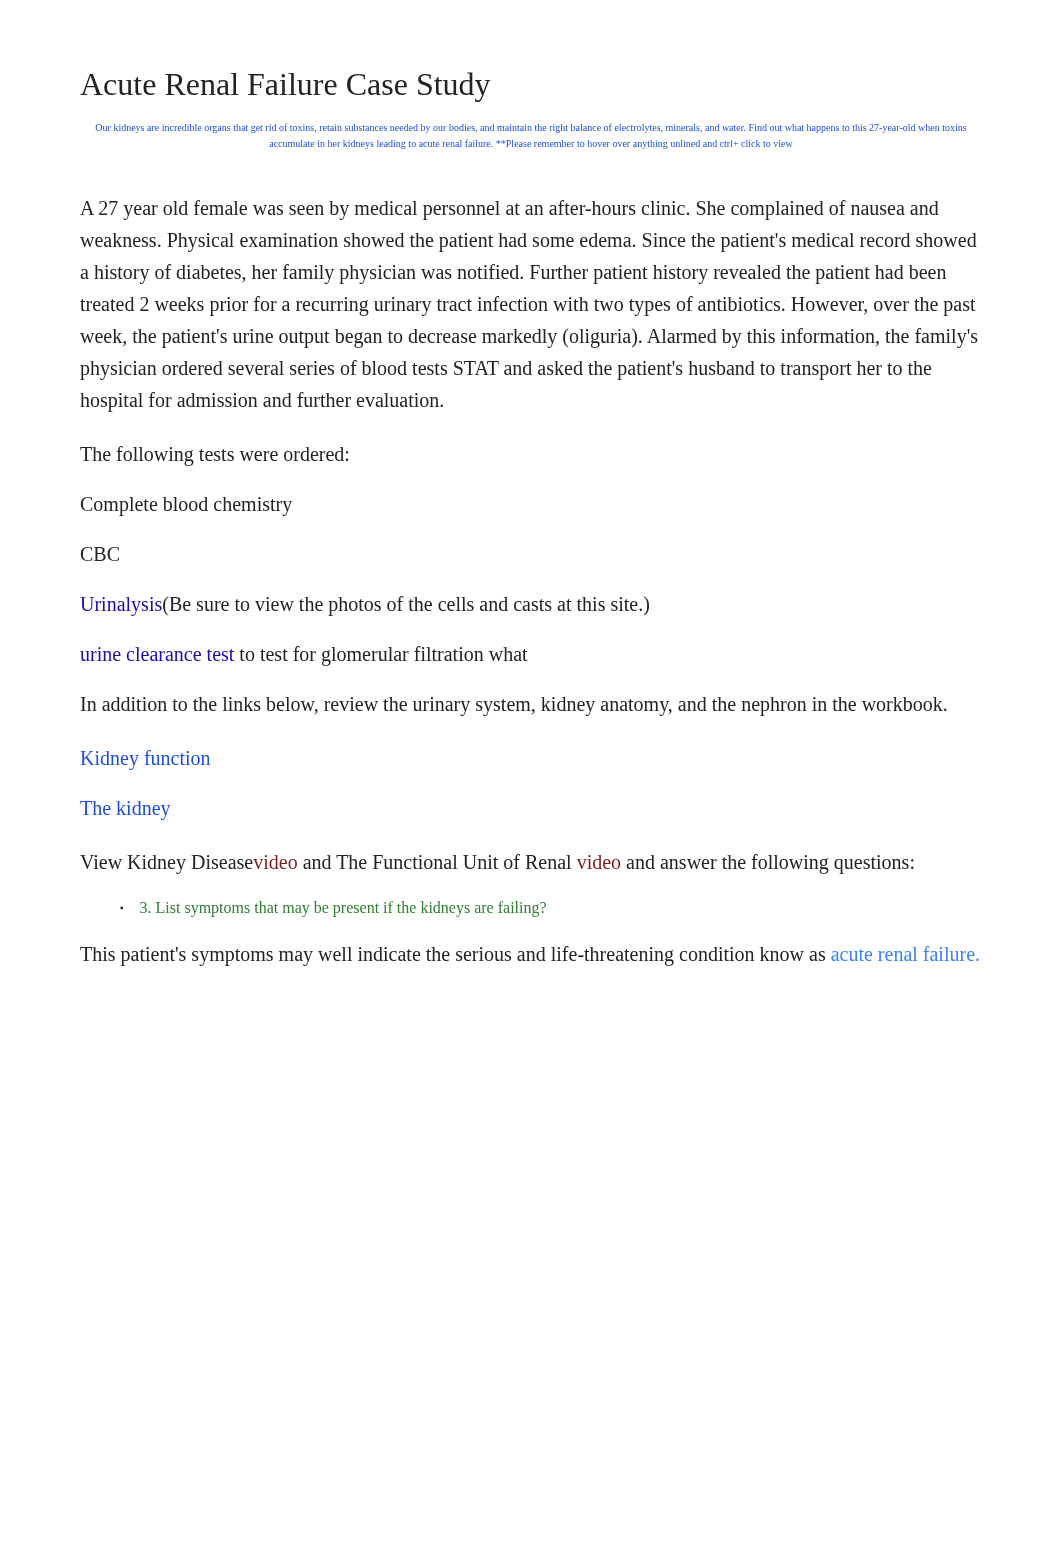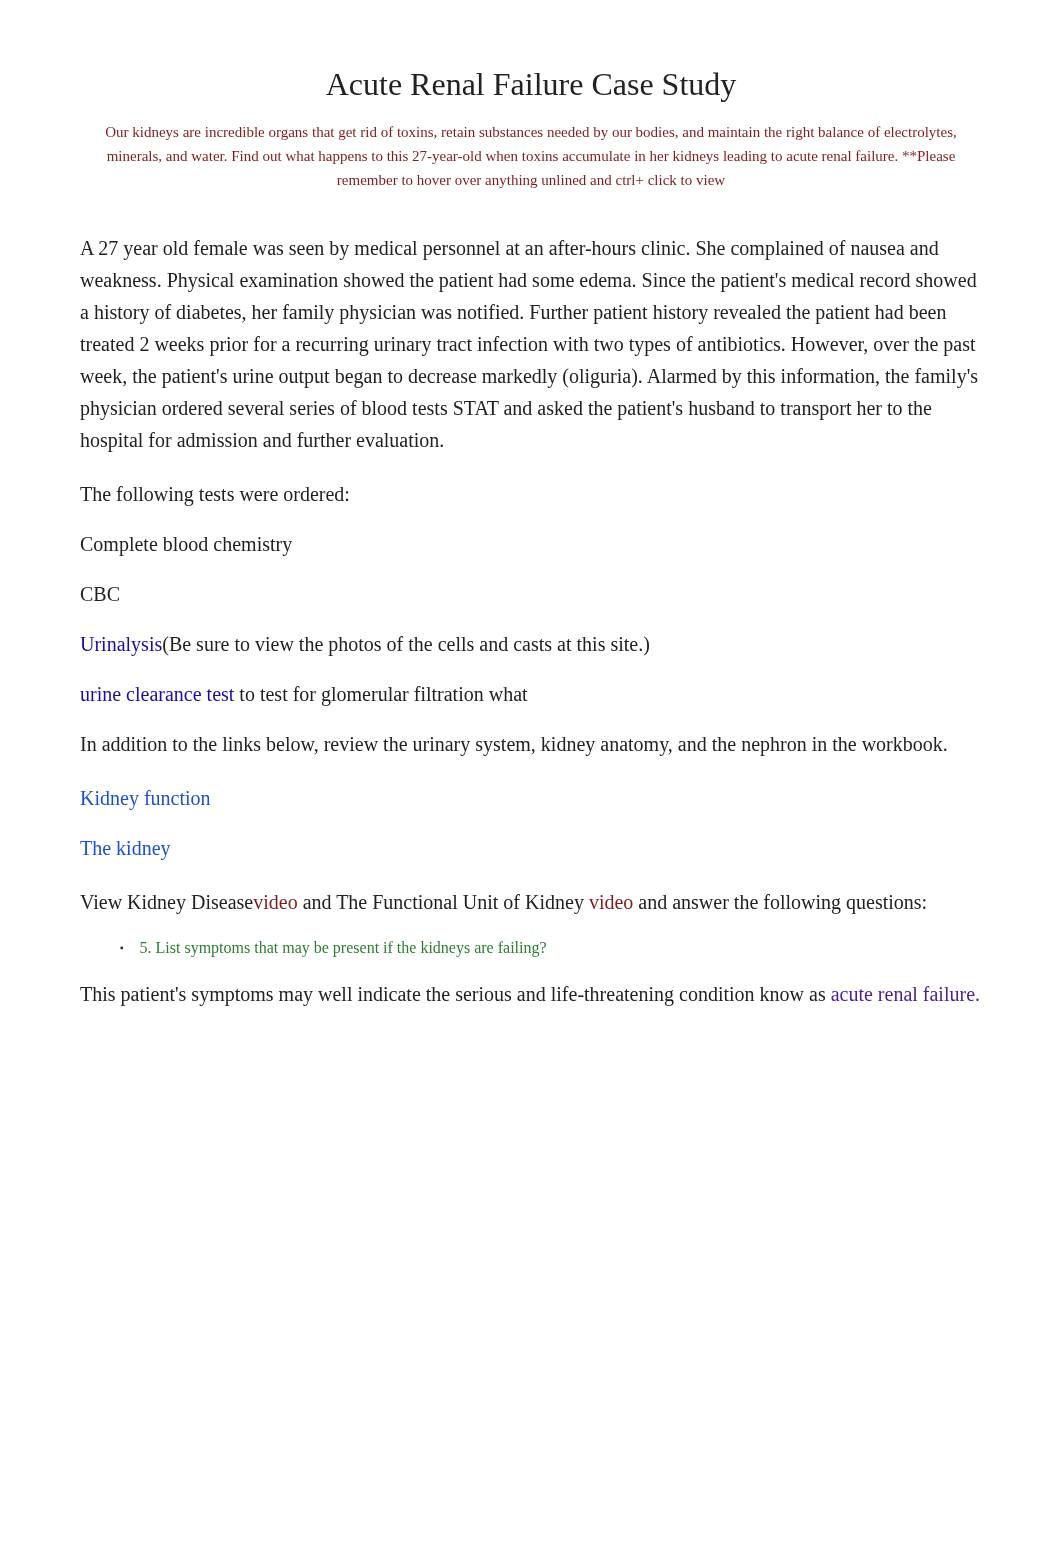--- a/index.html
+++ b/index.html
@@ -10,30 +10,29 @@
     body {
       background: #ffffff;
       font-family: Times New Roman, Times, serif;
       font-size: 16px;
       color: #222222;
       padding: 60px 80px;
       max-width: 1062px;
       line-height: 1.5;
     }
     .page-title {
-      text-align: center;
       font-size: 32px;
       font-weight: normal;
       margin-bottom: 12px;
       font-family: Times New Roman, Times, serif;
     }
     .subtitle {
       text-align: center;
-      font-size: 15px;
-      color: #7f1d1d;
+      font-size: 10px;
+      color: #1d4ed8;
       margin-bottom: 40px;
       line-height: 1.6;
     }
     .body-text {
       margin-bottom: 18px;
       font-size: 20px;
       line-height: 1.6;
     }
     .link-blue {
       color: #1a0dab;
@@ -71,21 +70,21 @@
       margin-top: 4px;
       color: #222;
       flex-shrink: 0;
     }
     .inline-link-video {
       color: #7f1d1d;
       text-decoration: none;
       cursor: pointer;
     }
     .inline-link-red {
-      color: #4c1d95;
+      color: #3b82f6;
       text-decoration: none;
       cursor: pointer;
     }
   </style>
 </head>
 <body>
 
 <h1 class="page-title">Acute Renal Failure Case Study</h1>
 <p class="subtitle">Our kidneys are incredible organs that get rid of toxins, retain substances needed by our bodies, and maintain the right balance of electrolytes, minerals, and water. Find out what happens to this 27-year-old when toxins accumulate in her kidneys leading to acute renal failure. **Please remember to hover over anything unlined and ctrl+ click to view</p>
 
@@ -109,25 +108,25 @@
 
 <p class="body-text">
   <a class="link-purple" href="#">Kidney function</a>
 </p>
 
 <p class="body-text section-gap">
   <a class="link-purple" href="#">The kidney</a>
 </p>
 
 <p class="body-text">
-  <span>View Kidney Disease</span><a class="inline-link-video" href="#">video</a> <span>and The Functional Unit of Kidney</span> <a class="inline-link-video" href="#">video</a> <span>and answer the following questions:</span>
+  <span>View Kidney Disease</span><a class="inline-link-video" href="#">video</a> <span>and The Functional Unit of Renal</span> <a class="inline-link-video" href="#">video</a> <span>and answer the following questions:</span>
 </p>
 
 <ul class="question-list">
   <li>
     <span></span>
-    <a class="link-green" href="#">5. List symptoms that may be present if the kidneys are failing?</a>
+    <a class="link-green" href="#">3. List symptoms that may be present if the kidneys are failing?</a>
   </li>
 </ul>
 
 <p class="body-text">
   <span>This patient's symptoms may well indicate the serious and life-threatening condition know as</span> <a class="inline-link-red" href="#">acute renal failure.</a>
 </p>
 
 </body></html>

